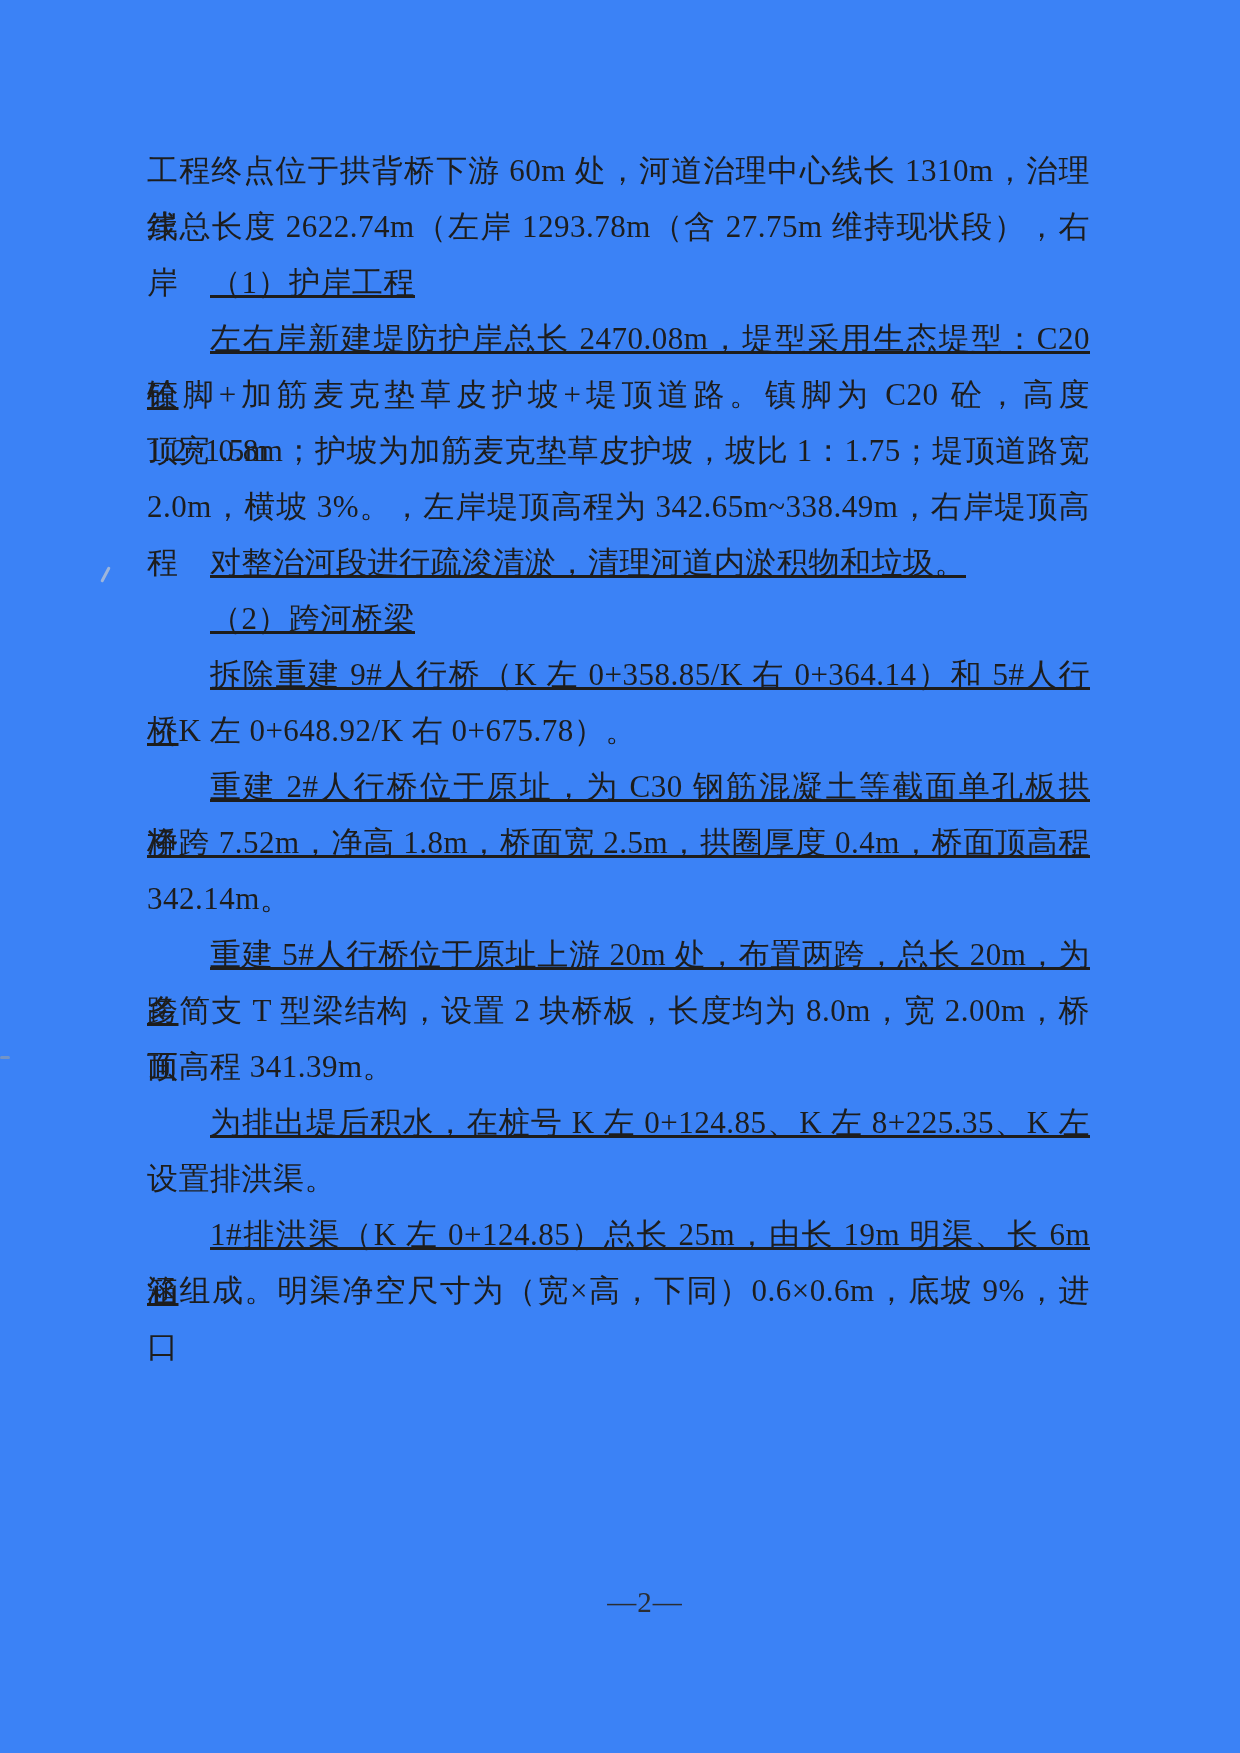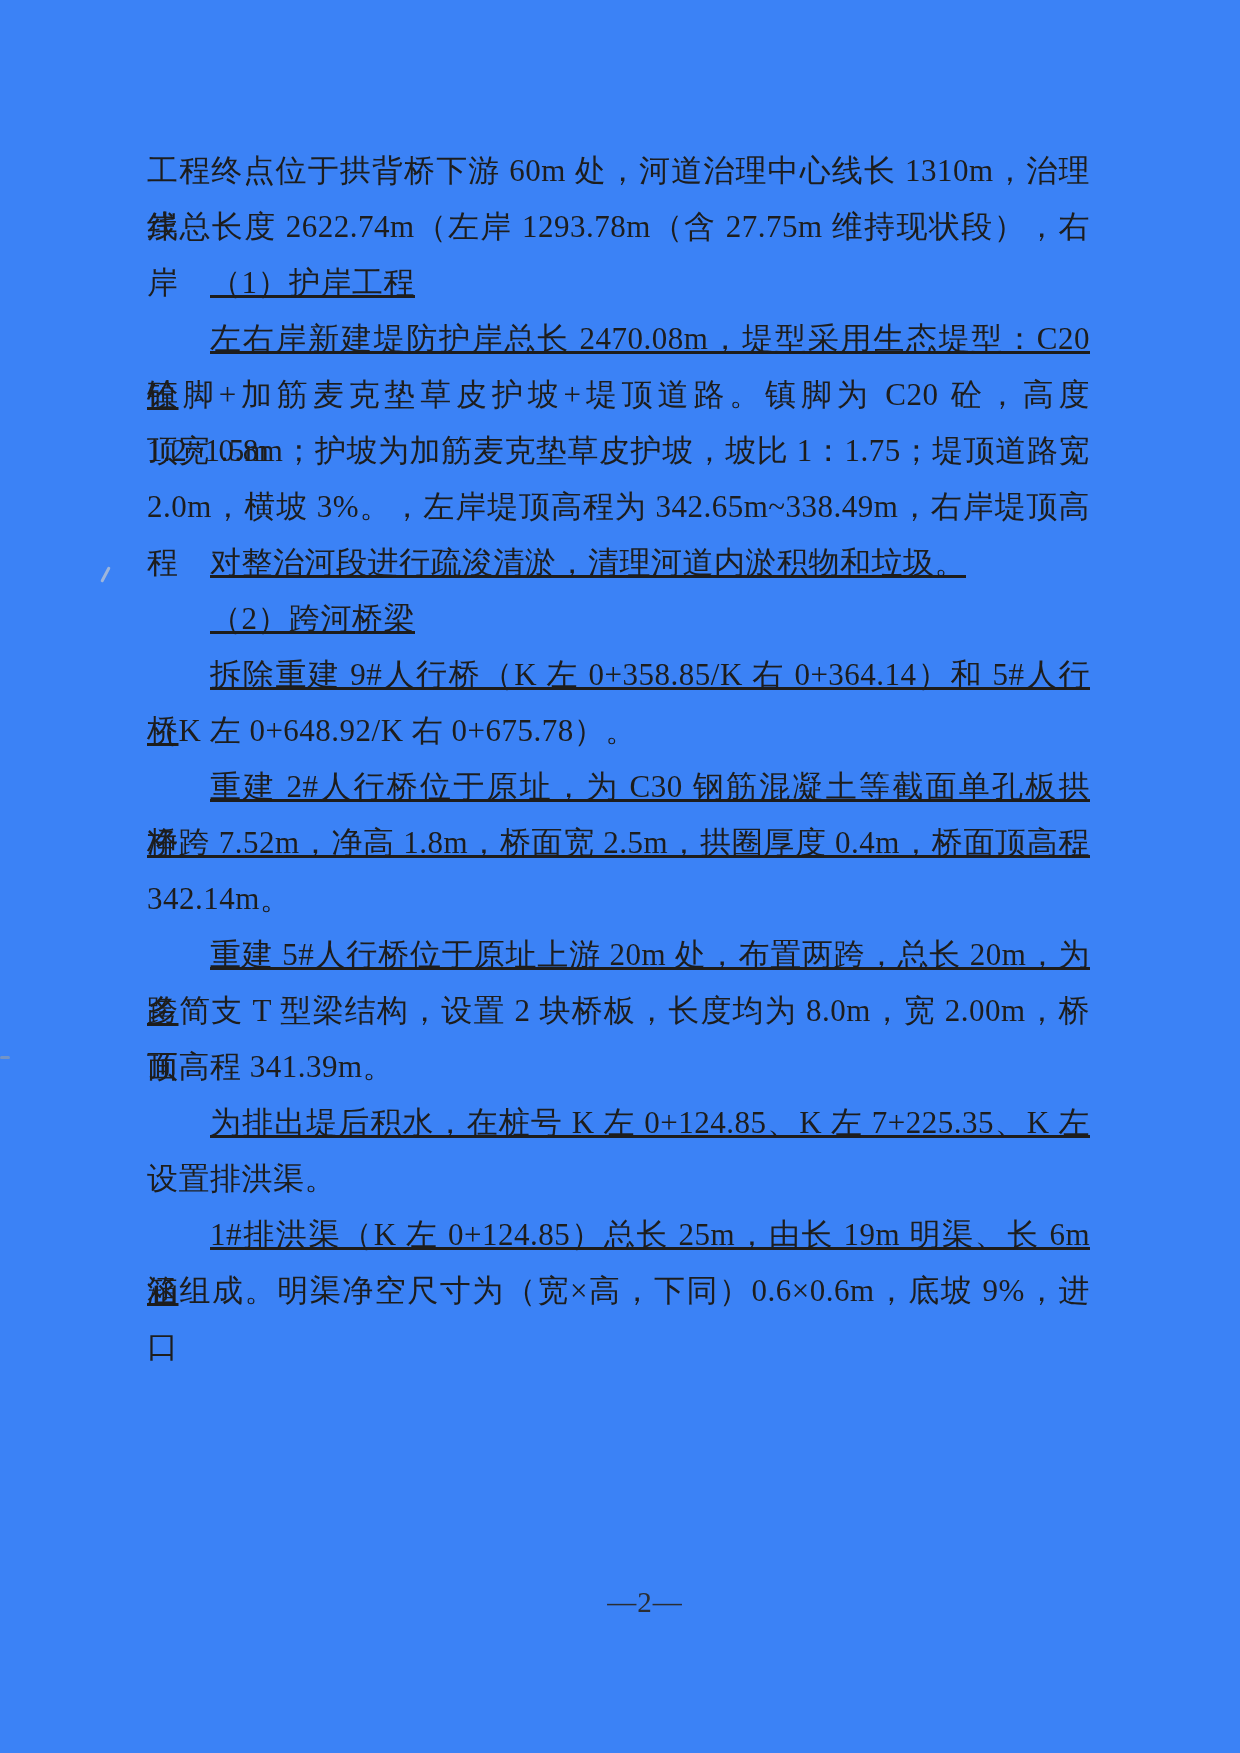--- a/index.html
+++ b/index.html
@@ -102,21 +102,21 @@
 
     <div class="line fill indent">重建 2#人行桥位于原址，为 C30 钢筋混凝土等截面单孔板拱桥，</div>
     <div class="line fill">净跨 7.52m，净高 1.8m，桥面宽 2.5m，拱圈厚度 0.4m，桥面顶高程</div>
     <div class="line">342.14m。</div>
 
     <div class="line fill indent">重建 5#人行桥位于原址上游 20m 处，布置两跨，总长 20m，为多</div>
     <div class="line fill">跨简支 T 型梁结构，设置 2 块桥板，长度均为 8.0m，宽 2.00m，桥面</div>
     <div class="line">顶高程 341.39m。</div>
 
 
-    <div class="line fill indent">为排出堤后积水，在桩号 K 左 0+124.85、K 左 7+225.35、K 左</div>
+    <div class="line fill indent">为排出堤后积水，在桩号 K 左 0+124.85、K 左 8+225.35、K 左</div>
     <div class="line">设置排洪渠。</div>
 
     <div class="line fill indent">1#排洪渠（K 左 0+124.85）总长 25m，由长 19m 明渠、长 6m 箱</div>
     <div class="line fill">涵组成。明渠净空尺寸为（宽×高，下同）0.6×0.6m，底坡 9%，进口</div>
   </div>
 
   <div class="footer">—2—</div>
 
 </div>
 

